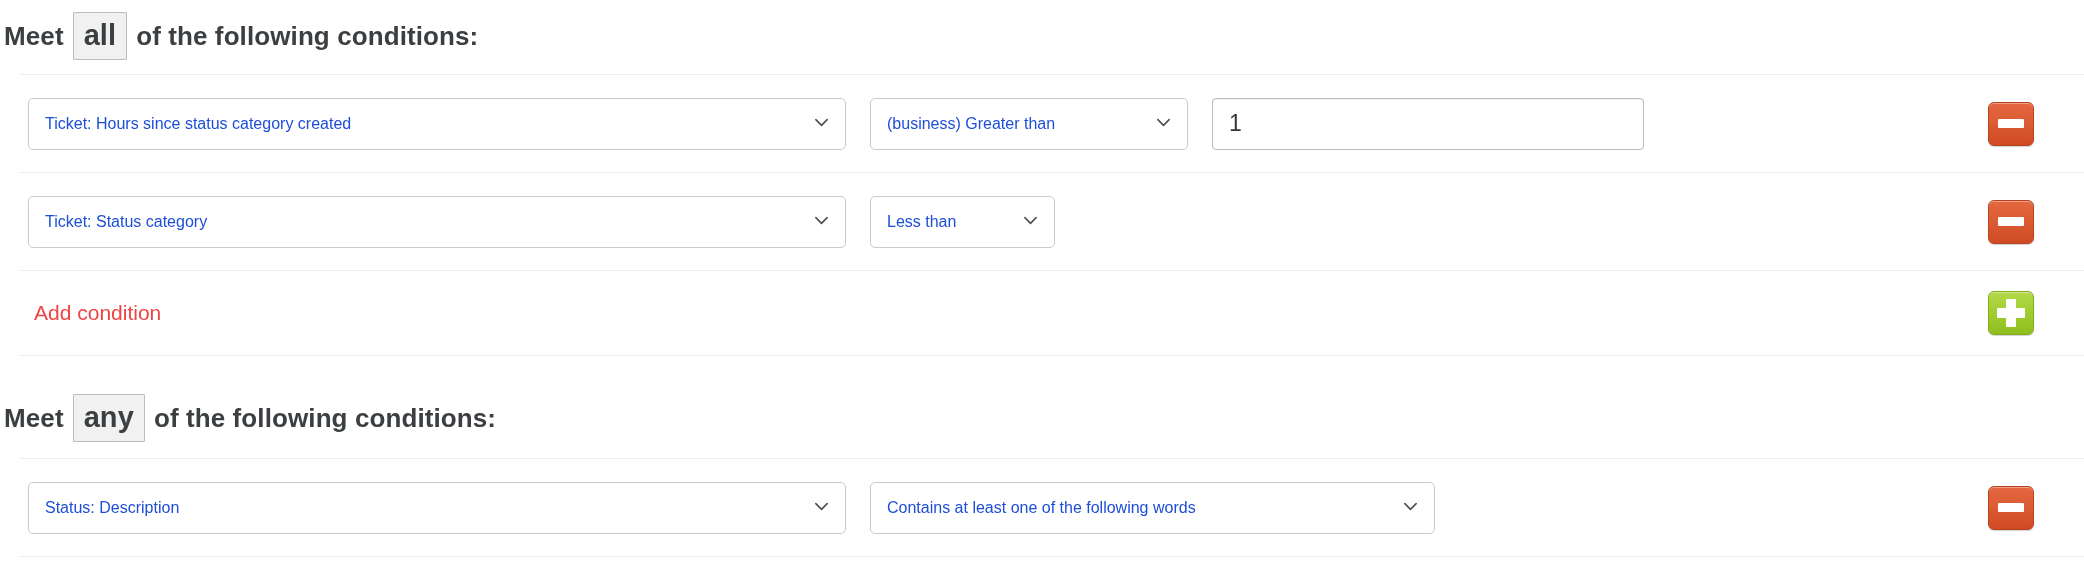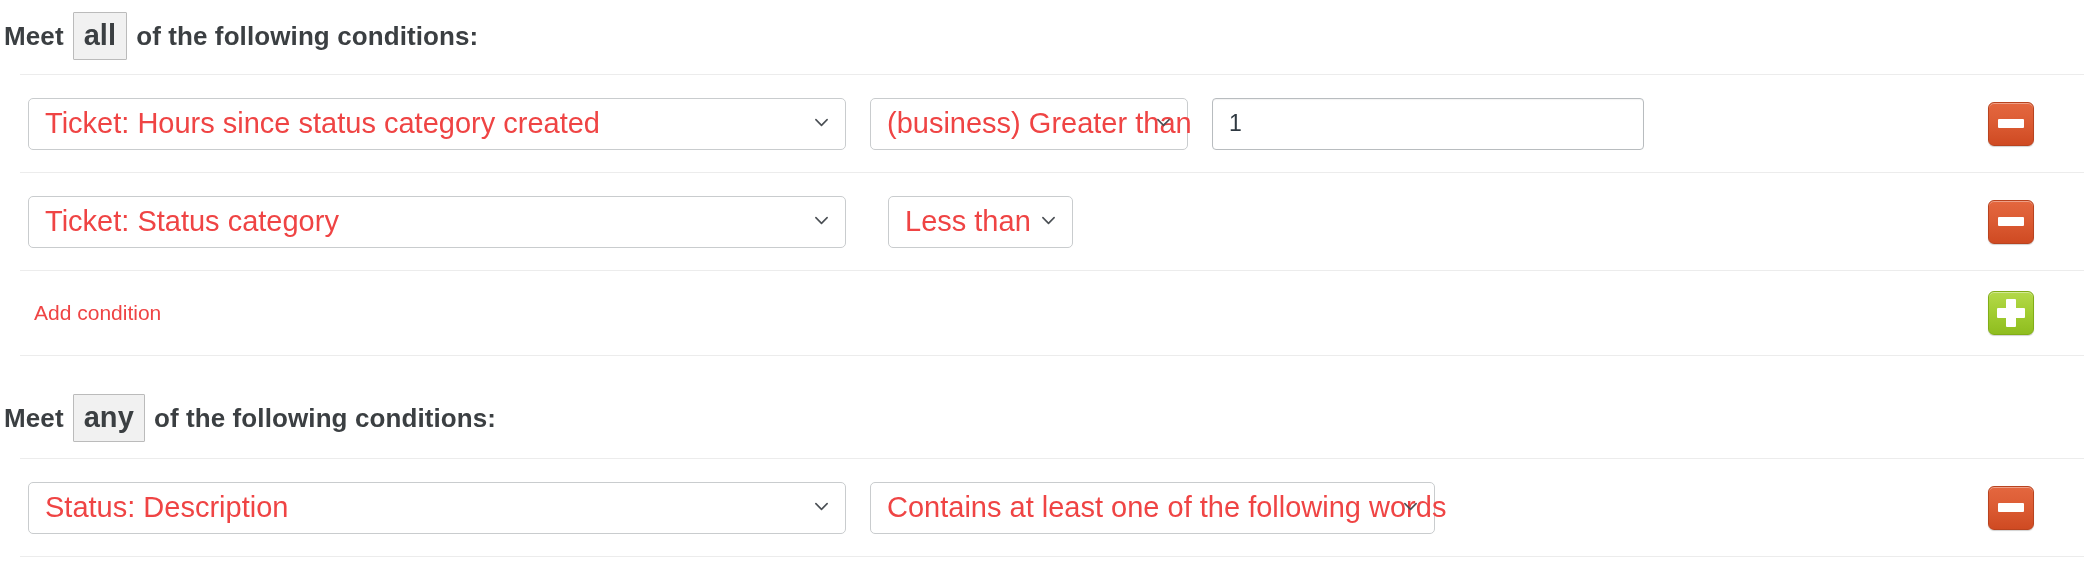--- a/index.html
+++ b/index.html
@@ -69,22 +69,22 @@
   .row.addrow { height: 84px; }
 
   .ctl {
     position: relative;
     display: flex;
     align-items: center;
     height: 52px;
     border: 1px solid #c9ccce;
     border-radius: 5px;
     background: #ffffff;
-    font-size: 29px;
-    color: #ef4444;
+    font-size: 16px;
+    color: #1d4ed8;
     padding: 0 16px;
     margin-right: 24px;
     white-space: nowrap;
   }
   .ctl.sel {
     padding-right: 46px;
     background: #ffffff;
   }
   .ctl.sel .chev {
     position: absolute;
@@ -92,21 +92,21 @@
     top: 50%;
     width: 15px;
     height: 15px;
     margin-top: -9px;
     pointer-events: none;
   }
   .ctl.sel .chev svg { display: block; }
 
   .ctl-field { width: 818px; }
   .ctl-op-1  { width: 318px; }
-  .ctl-op-2  { width: 185px; margin-left: 18px; }
+  .ctl-op-2  { width: 185px; }
   .ctl-op-3  { width: 565px; }
   .ctl-val-3 { width: 167px; }
 
   .ctl.txt {
     border: 1px solid #b8bcbf;
     border-radius: 4px;
     box-shadow: inset 0 1px 1px rgba(0,0,0,0.05);
     font-size: 23px;
     color: #2f3941;
   }

